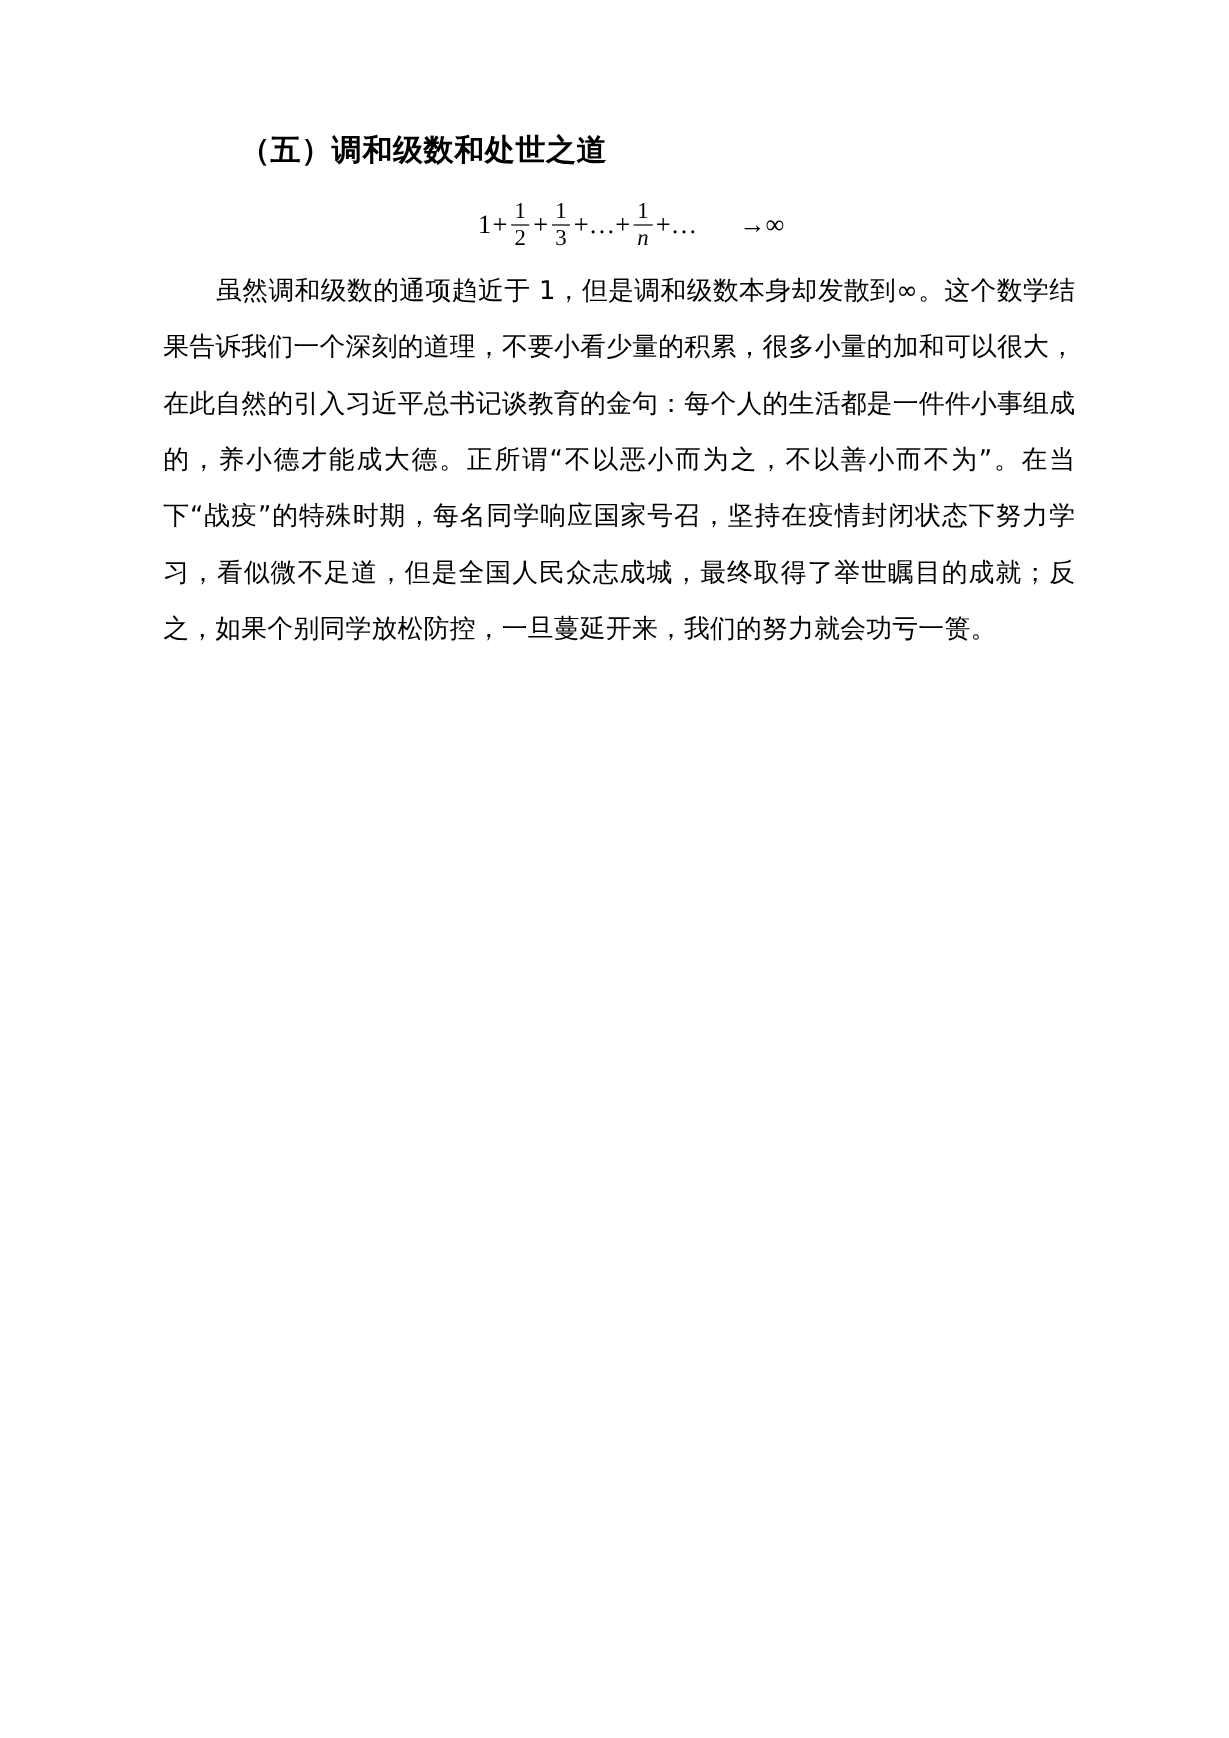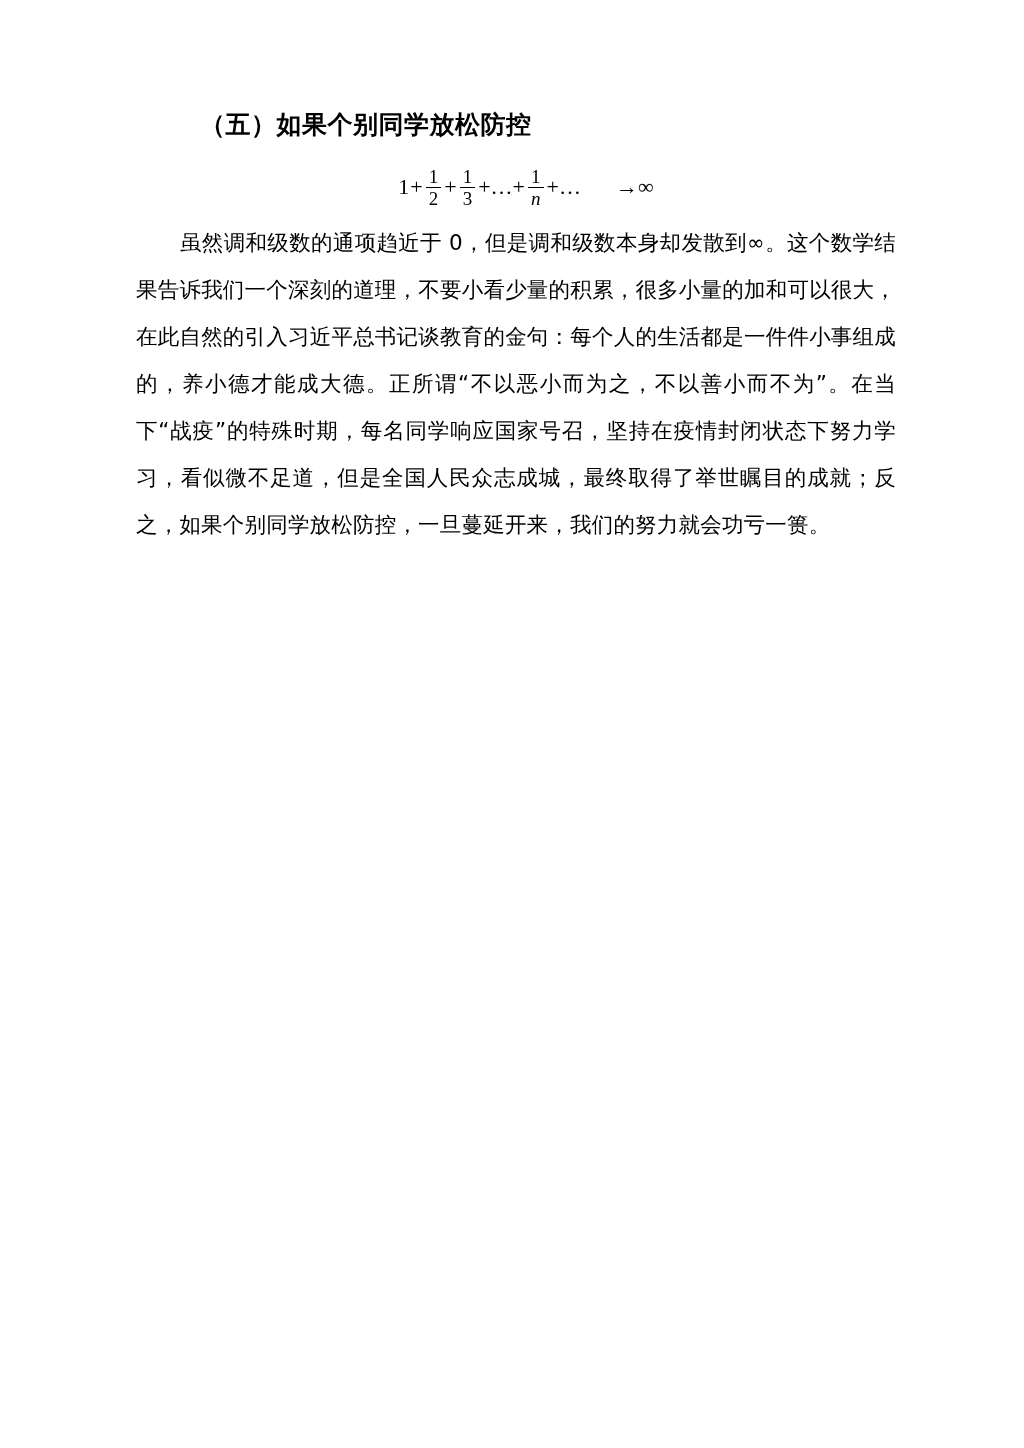--- a/index.html
+++ b/index.html
@@ -95,23 +95,23 @@
     display: inline-block;
     width: 34px;
   }
 </style>
 </head>
 <body>
 
 <div class="page">
   <div class="content">
 
-    <h1 class="heading">（五）如果个别同学放松防控</h1>
+    <h1 class="heading">（五）调和级数和处世之道</h1>
 
 
     <div class="formula">
       <span>1</span><span class="op">+</span><span class="frac"><span class="num">1</span><span class="den">2</span></span><span class="op">+</span><span class="frac"><span class="num">1</span><span class="den">3</span></span><span class="op">+…+</span><span class="frac"><span class="num">1</span><span class="den it">n</span></span><span class="op">+…</span><span class="arrowgap"></span><span>→∞</span>
     </div>
 
-    <p class="para body">虽然调和级数的通项趋近于 0，但是调和级数本身却发散到∞。这个数学结果告诉我们一个深刻的道理，不要小看少量的积累，很多小量的加和可以很大，在此自然的引入习近平总书记谈教育的金句：每个人的生活都是一件件小事组成的，养小德才能成大德。正所谓“不以恶小而为之，不以善小而不为”。在当下“战疫”的特殊时期，每名同学响应国家号召，坚持在疫情封闭状态下努力学习，看似微不足道，但是全国人民众志成城，最终取得了举世瞩目的成就；反之，如果个别同学放松防控，一旦蔓延开来，我们的努力就会功亏一篑。</p>
+    <p class="para body">虽然调和级数的通项趋近于 1，但是调和级数本身却发散到∞。这个数学结果告诉我们一个深刻的道理，不要小看少量的积累，很多小量的加和可以很大，在此自然的引入习近平总书记谈教育的金句：每个人的生活都是一件件小事组成的，养小德才能成大德。正所谓“不以恶小而为之，不以善小而不为”。在当下“战疫”的特殊时期，每名同学响应国家号召，坚持在疫情封闭状态下努力学习，看似微不足道，但是全国人民众志成城，最终取得了举世瞩目的成就；反之，如果个别同学放松防控，一旦蔓延开来，我们的努力就会功亏一篑。</p>
 
   </div>
 </div>
 
 </body></html>

